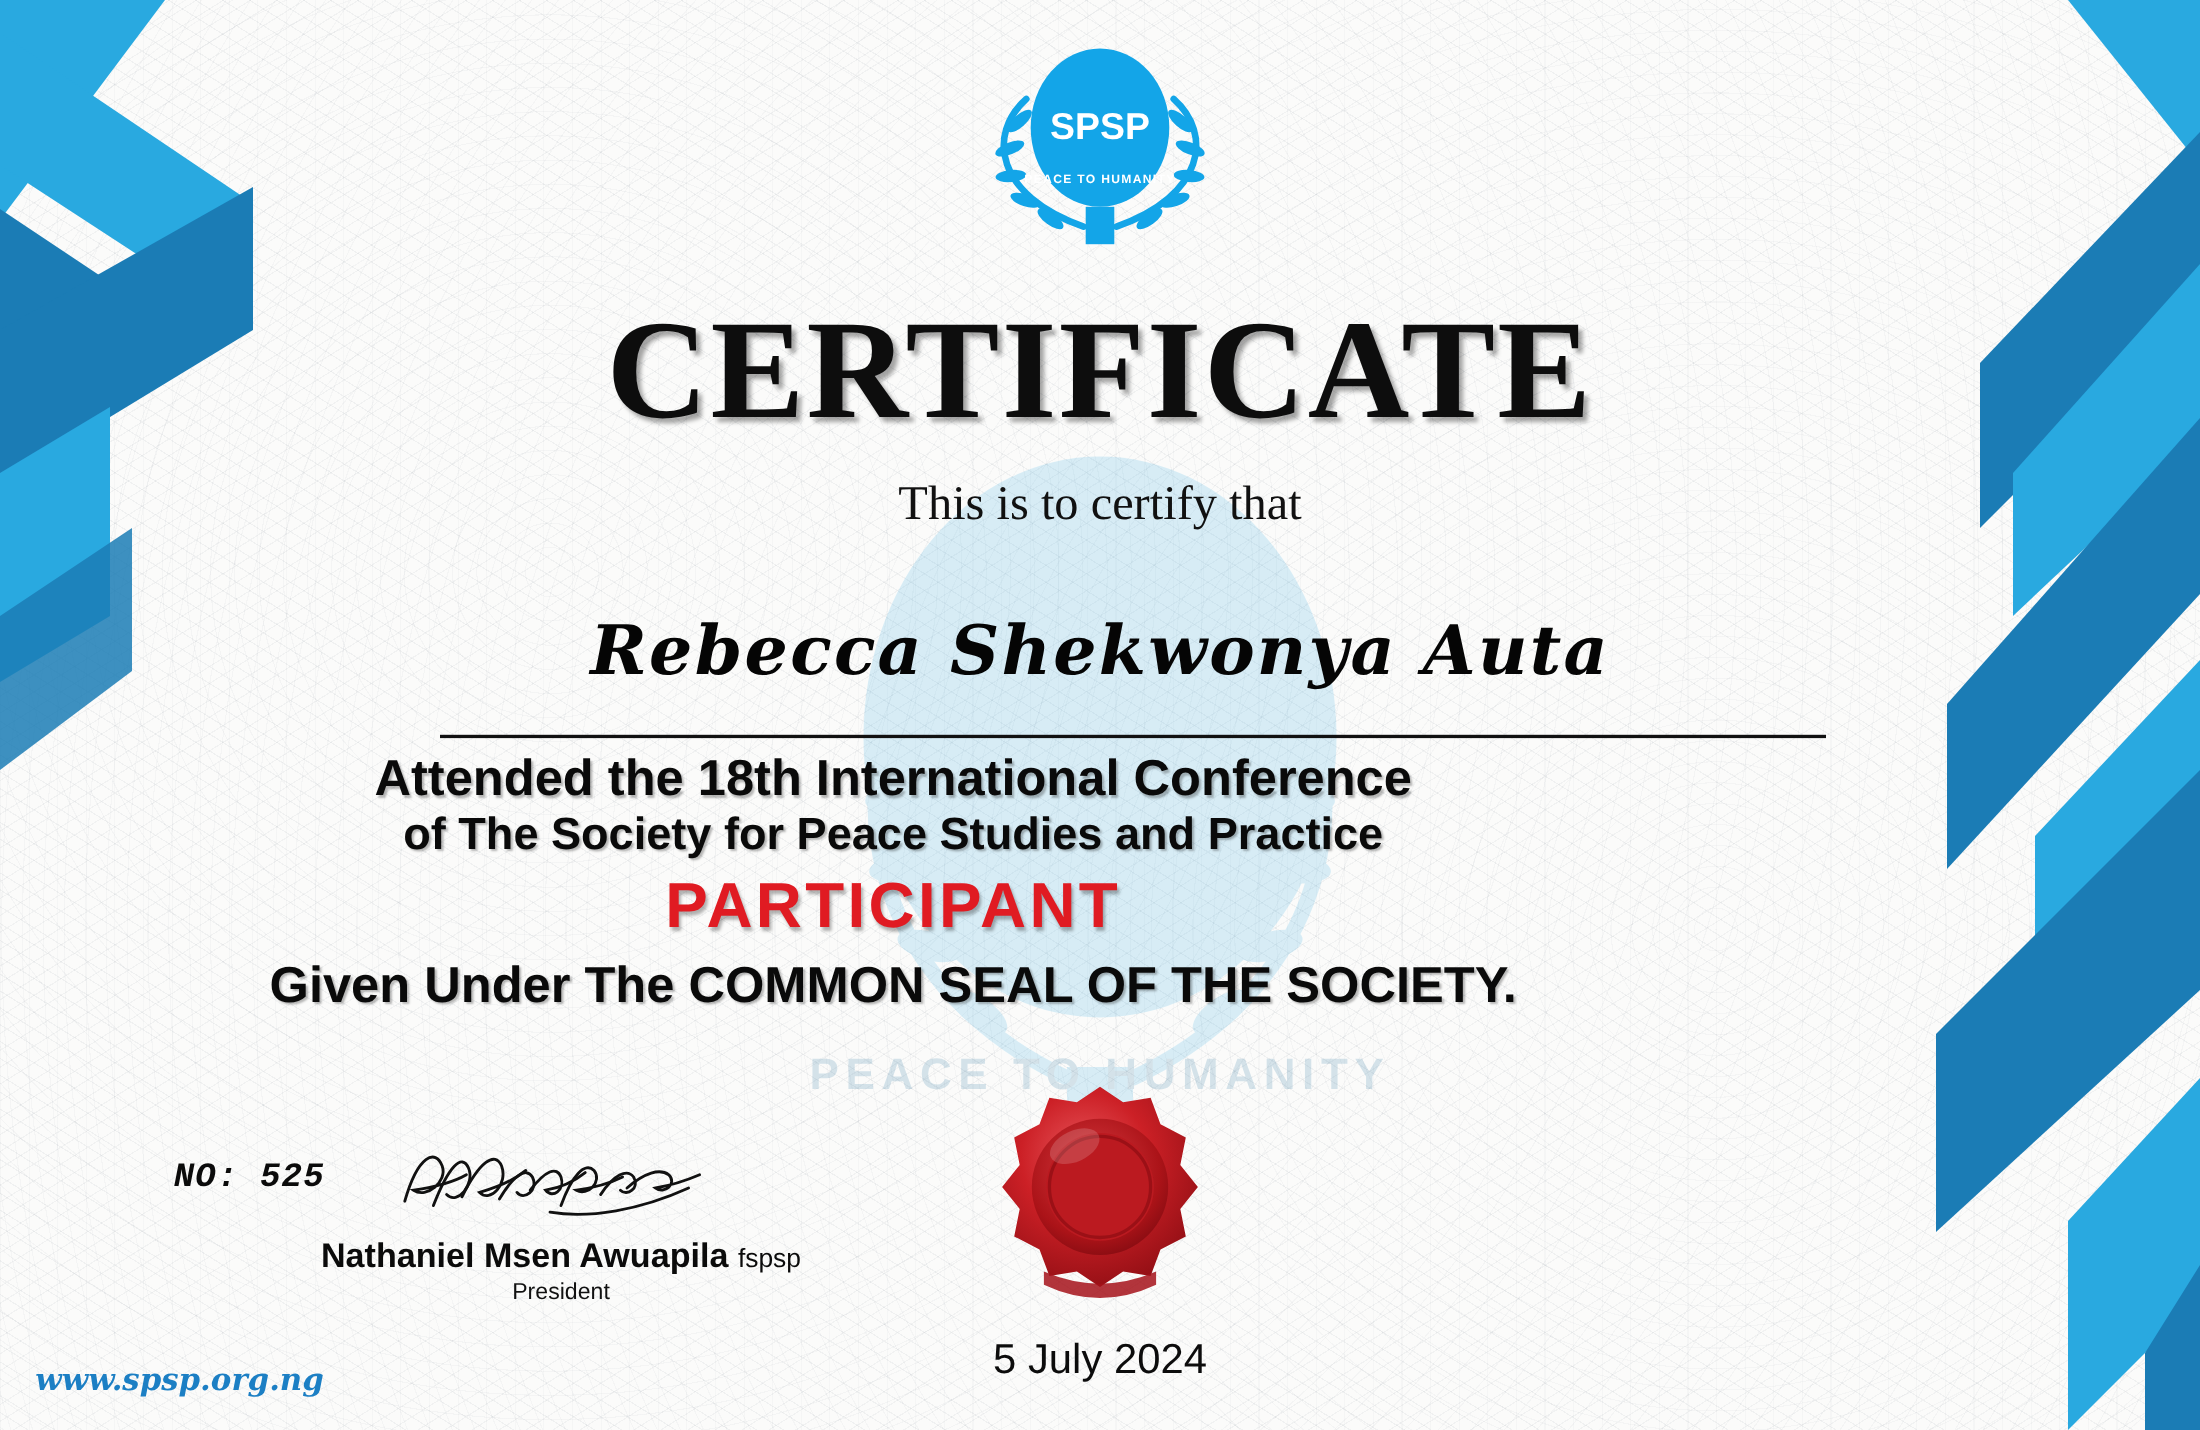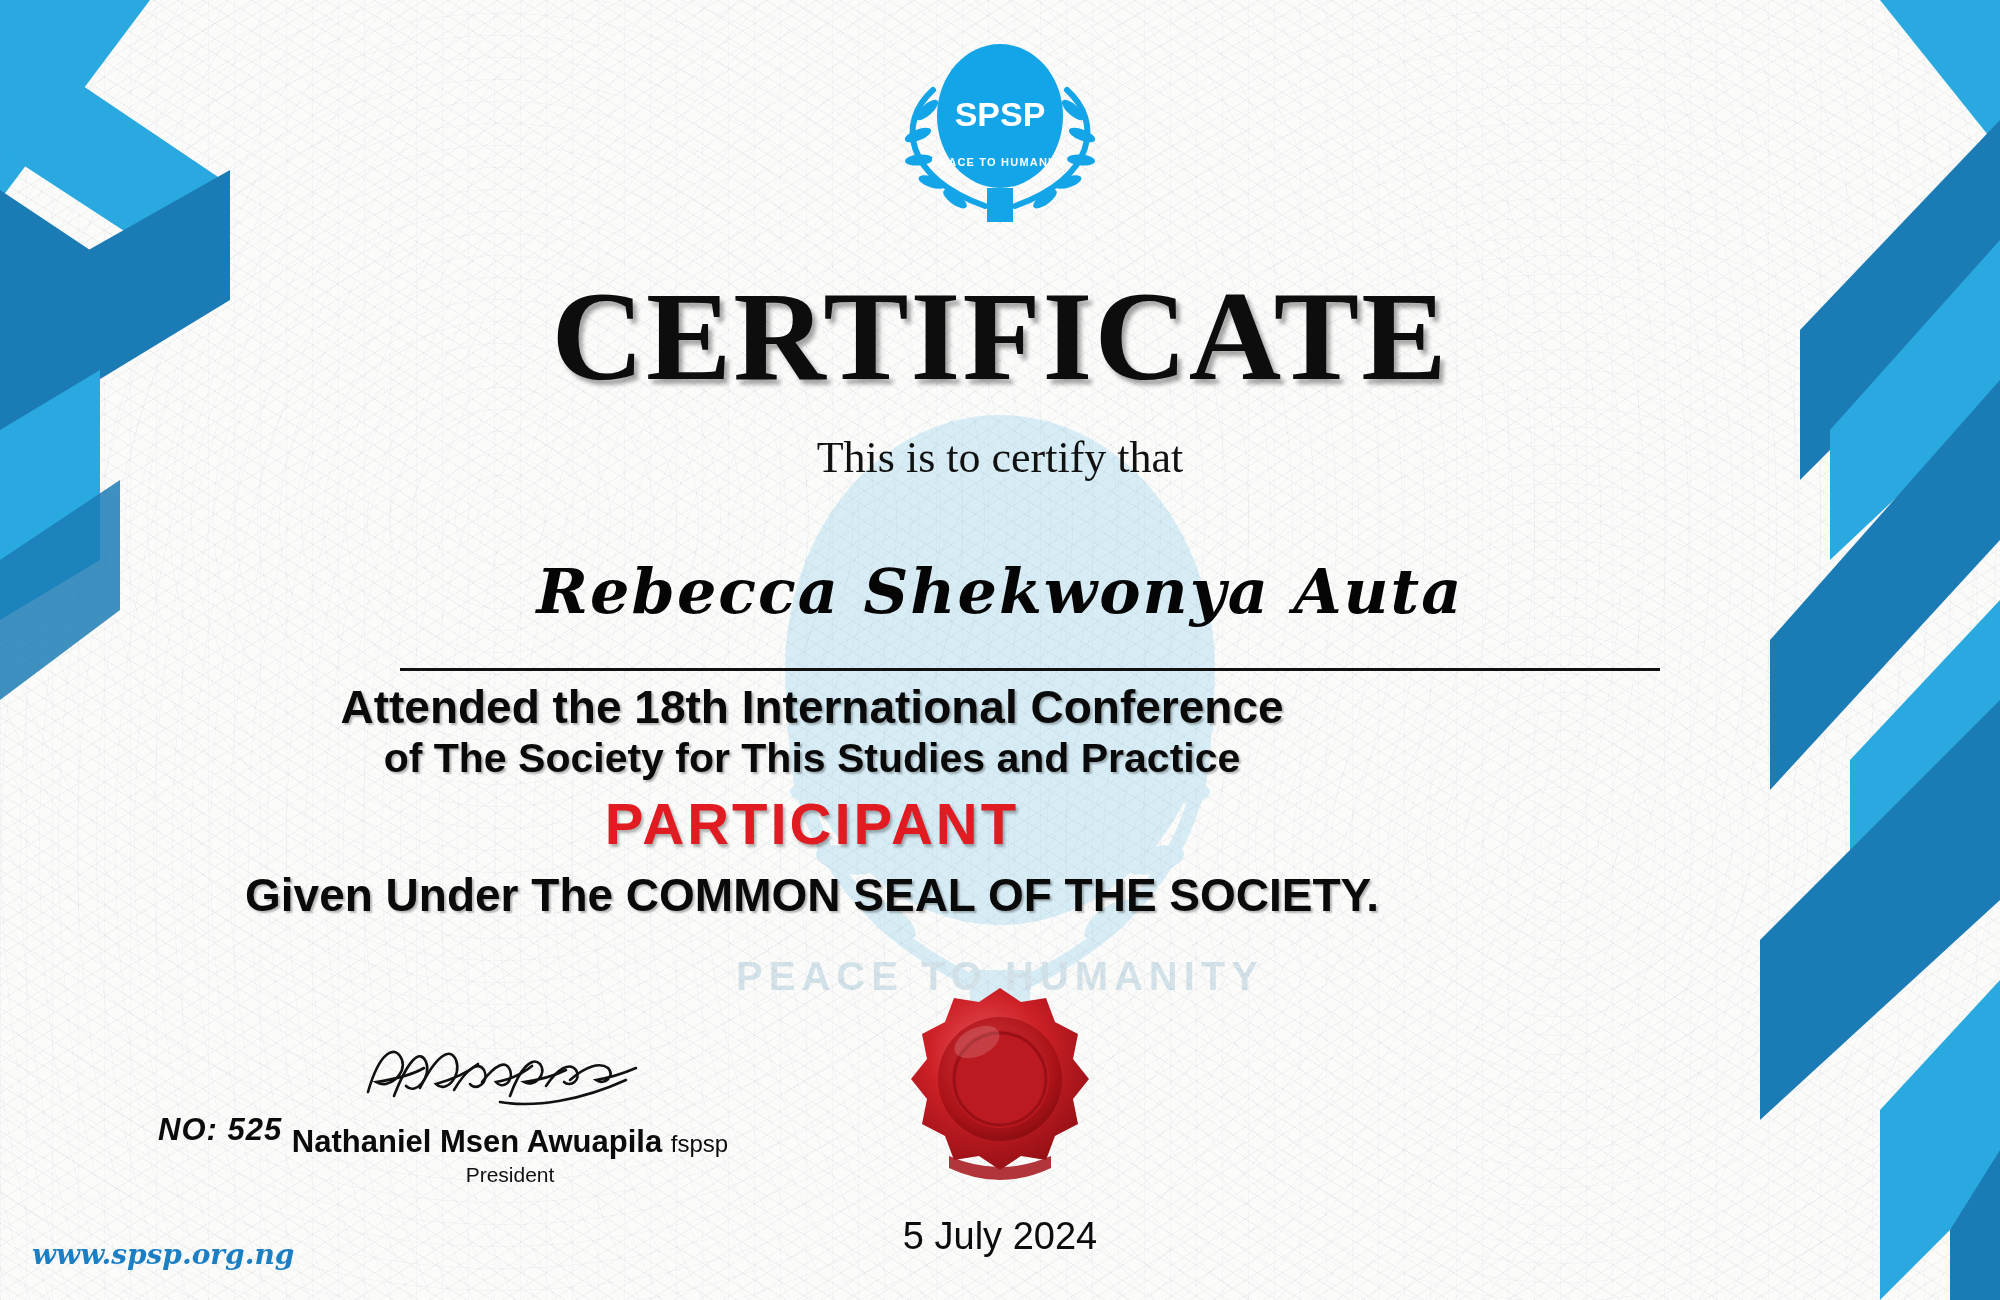--- a/index.html
+++ b/index.html
@@ -189,22 +189,22 @@
   .sig-role {
     font-family: "Liberation Sans", sans-serif;
     font-size: 21px;
     color: #111;
     margin-top: 3px;
   }
 
   .serial {
     position: absolute;
     left: 158px;
-    top: 1112px;
-    font-family: Liberation Sans, sans-serif;
+    top: 1053px;
+    font-family: Liberation Mono, monospace;
     font-style: italic;
     font-weight: bold;
     font-size: 31px;
     color: #0b0b0b;
     letter-spacing: 1px;
   }
 
   .date {
     position: absolute;
     left: 0;
@@ -313,21 +313,21 @@
 
     <div class="title">CERTIFICATE</div>
 
     <div class="subtitle">This is to certify that</div>
 
     <div class="recipient">Rebecca Shekwonya Auta</div>
 
     <div class="rule"></div>
 
     <div class="body-line line1">Attended the 18th International Conference</div>
-    <div class="body-line line2">of The Society for This Studies and Practice</div>
+    <div class="body-line line2">of The Society for Peace Studies and Practice</div>
     <div class="body-line line3">PARTICIPANT</div>
     <div class="body-line line4">Given Under The COMMON SEAL OF THE SOCIETY.</div>
 
     <div class="seal">
       <svg viewBox="0 0 190 220" xmlns="http://www.w3.org/2000/svg">
         <defs>
           <radialGradient id="wax" cx="42%" cy="35%" r="72%">
             <stop offset="0%" stop-color="#e8565c"></stop>
             <stop offset="45%" stop-color="#cc2026"></stop>
             <stop offset="100%" stop-color="#8d0d13"></stop>

